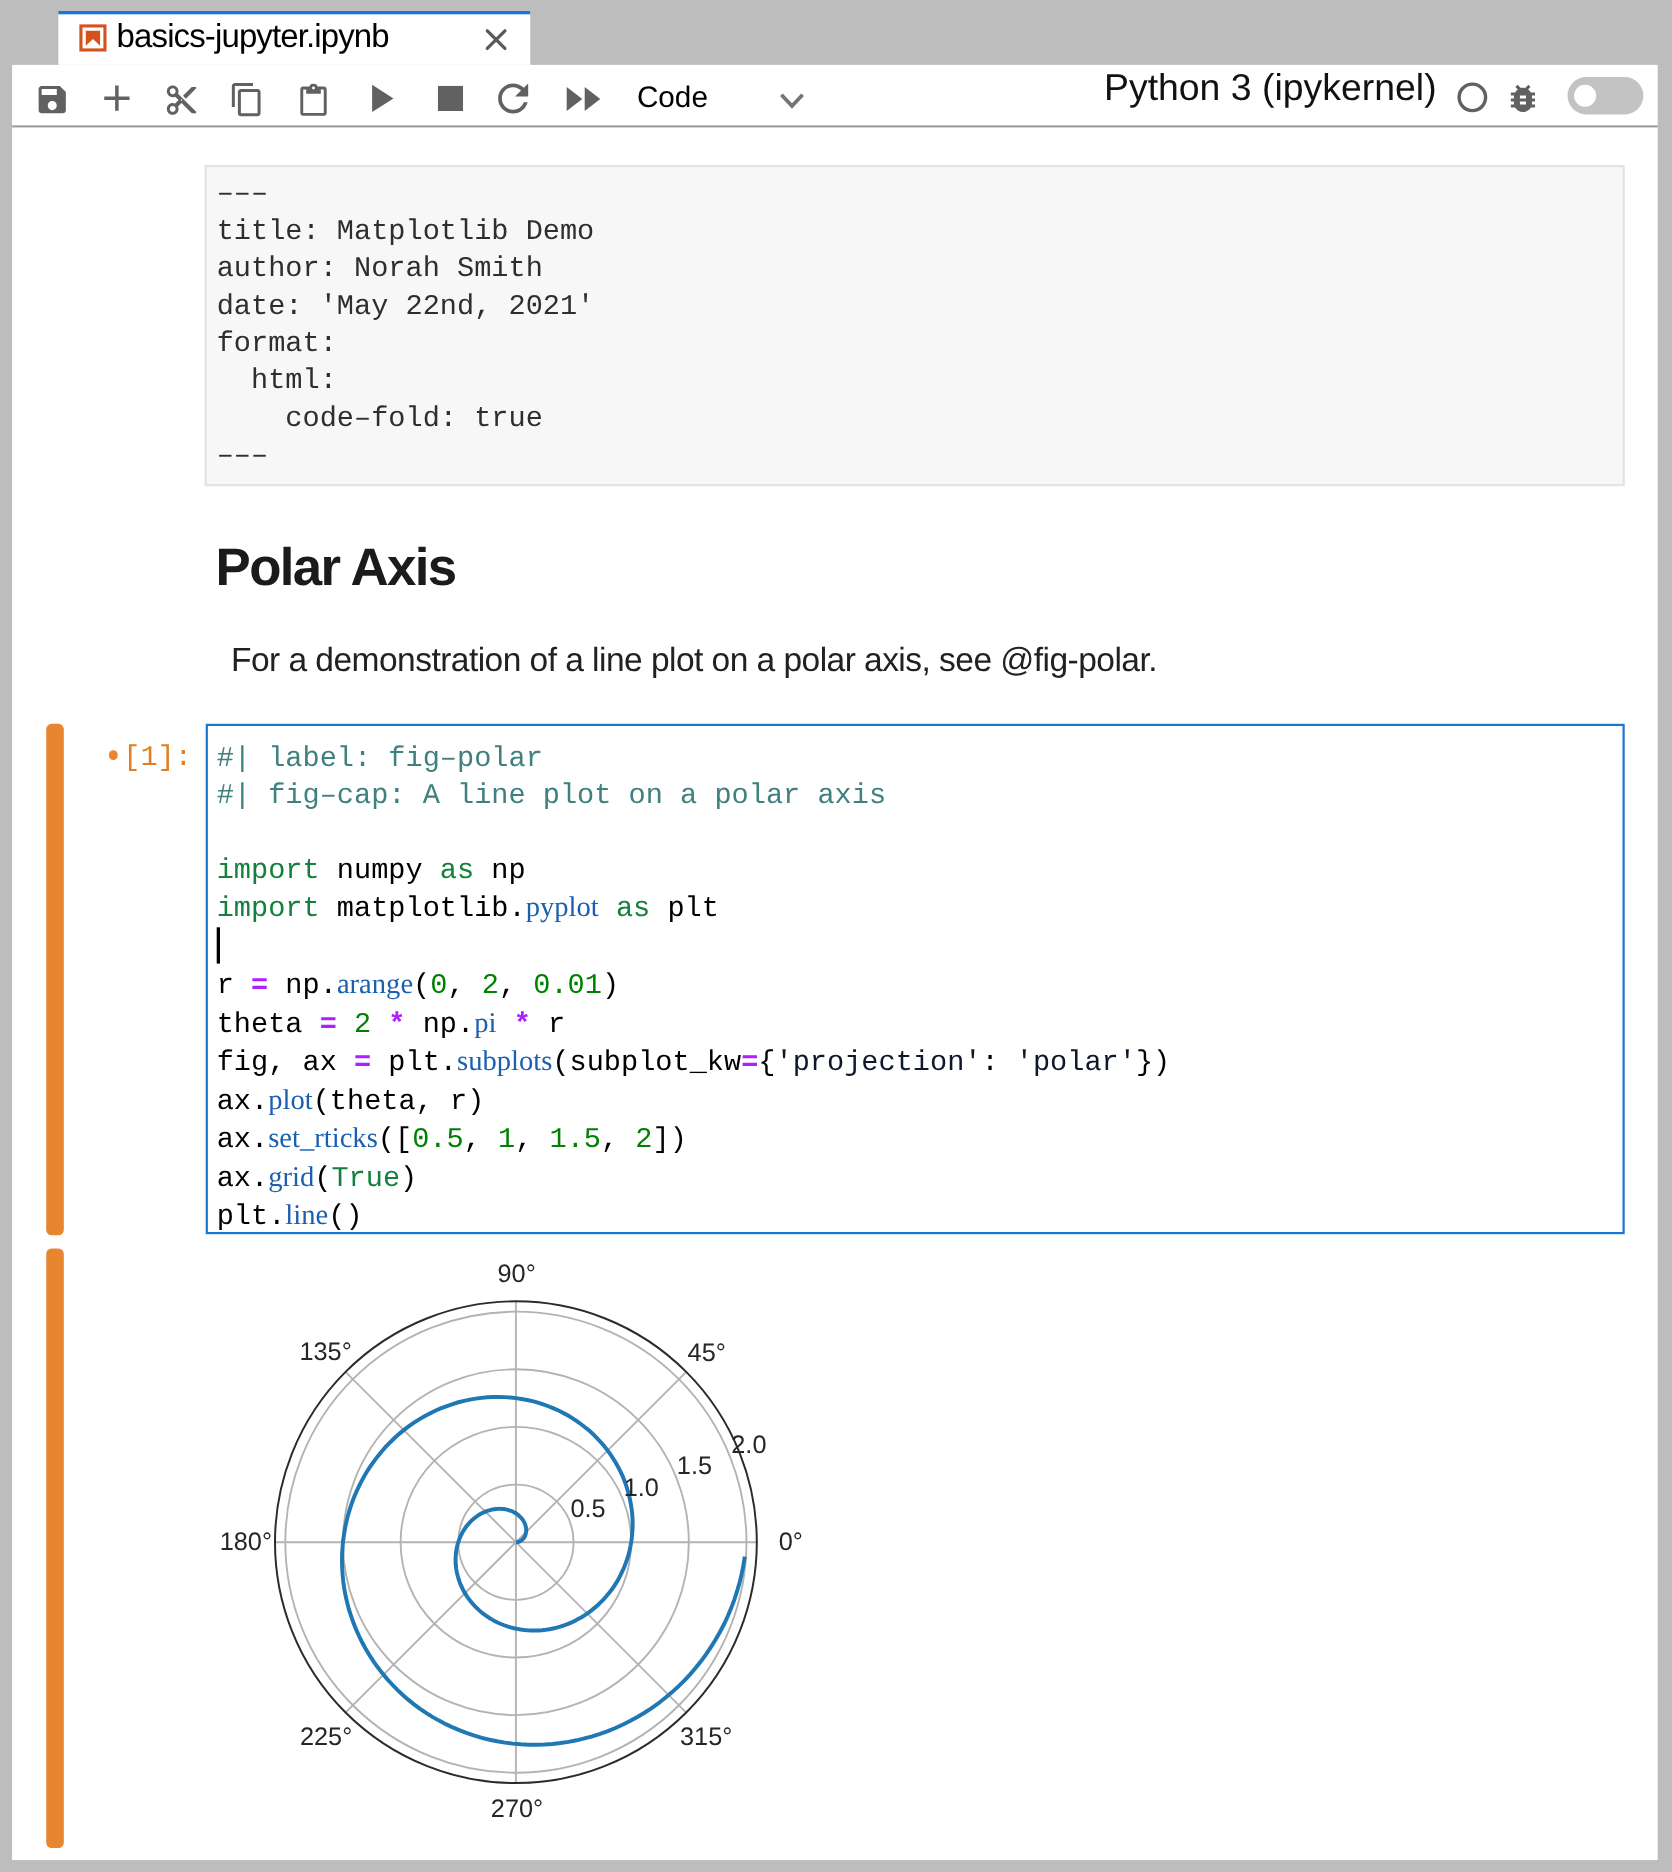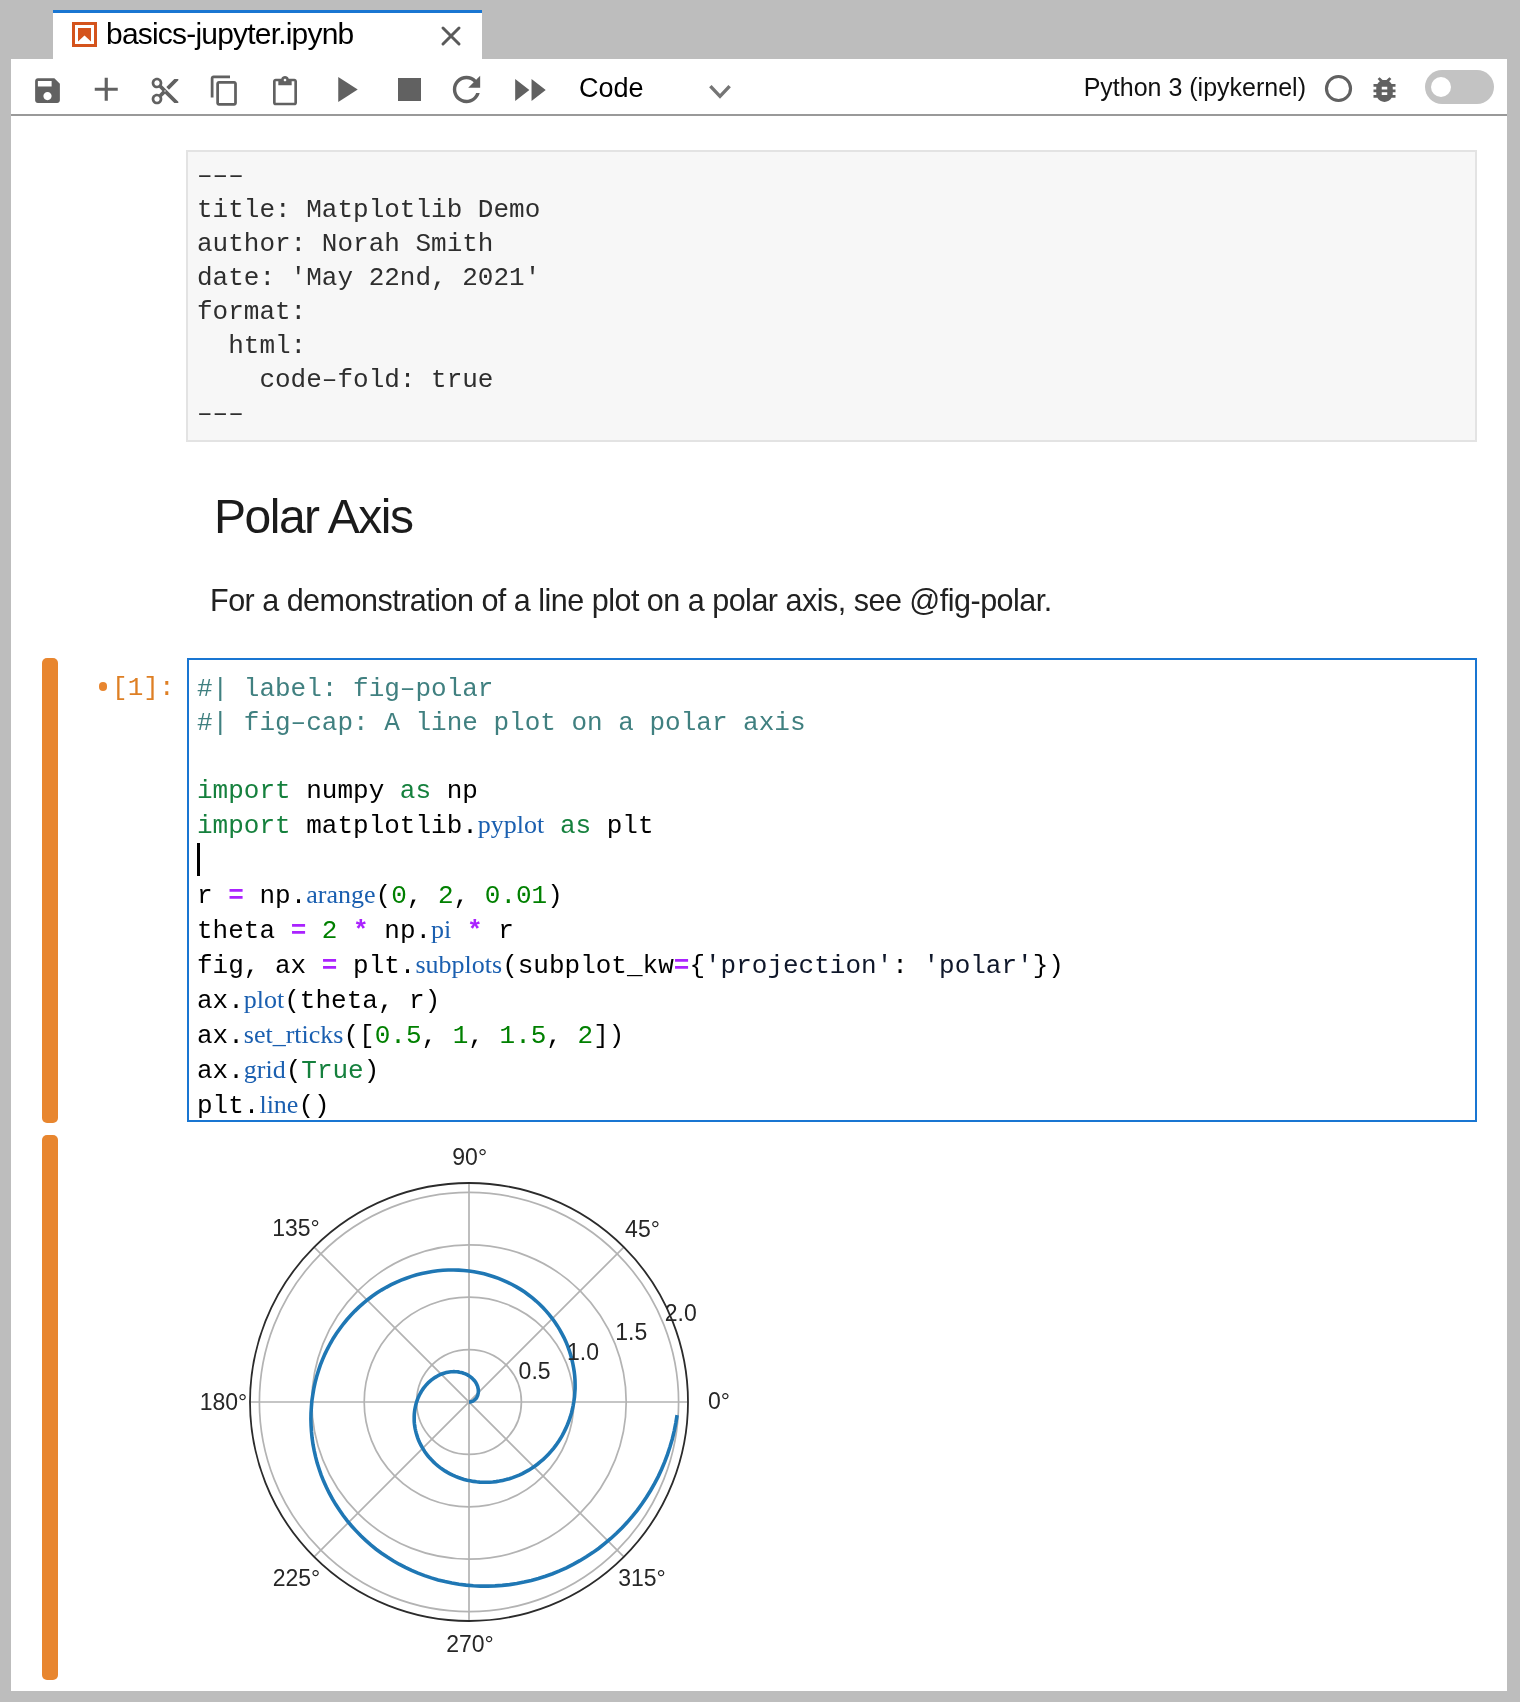--- a/index.html
+++ b/index.html
@@ -7,30 +7,30 @@
   #win { position:absolute; left:11px; top:0; width:1496px; height:1691px; }
   
   #tab { position:absolute; left:0; top:10px; width:429px; height:49px; background:#fff; border-top:3.5px solid #1976d2;margin-left:42px; }
   #tabicon { position:absolute; left:19px; top:8.5px; }
   #tabname { position:absolute; left:53px; top:4px; font-size:30px; letter-spacing:-0.8px; color:#000; }
   #closex { position:absolute; left:385.5px; top:10.5px; }
   
   #toolbar { position:absolute; left:0; top:59px; width:1496px; height:57px; background:#fff; border-bottom:2px solid #999999; }
   #toolbar svg.ic { position:absolute; }
   #codesel { position:absolute; left:568px; top:13.5px; font-size:27px; color:#000; }
-  #kernel { position:absolute; right:201px; top:15px; font-size:25px; line-height:1.1; color:#111; }
+  #kernel { position:absolute; right:201px; top:3px; font-size:34px; line-height:1.1; color:#111; }
   #toggle { position:absolute; left:1413.5px; top:11px; width:69.5px; height:33.5px; border-radius:17px; background:#c3c3c3; }
   #toggle .knob { position:absolute; left:6px; top:6.5px; width:20.5px; height:20.5px; border-radius:50%; background:#fff; }
   
   #content { position:absolute; left:0; top:116px; width:1496px; height:1575px; background:#fff; }
   
   #raw { position:absolute; left:175px; top:33.5px; width:1291px; height:292.5px; background:#f7f7f7; border:2px solid #e3e3e3; }
   #raw pre { position:absolute; left:9px; top:7px; font-family:"Liberation Mono", monospace; font-size:26px; line-height:34px; color:#2e2e2e; }
   
-  #h1 { position:absolute; left:185px; top:372.5px; font-size:48px; letter-spacing:-1.5px; font-weight:normal; color:#1b1b1b;margin-left:18px; }
+  #h1 { position:absolute; left:185px; top:372.5px; font-size:48px; letter-spacing:-1.5px; font-weight:bold; color:#1b1b1b; }
   #para { position:absolute; left:199px; top:466.9px; font-size:30.5px; letter-spacing:-0.5px; color:#212121; }
   
   #cbar { position:absolute; left:31px; top:542px; width:16px; height:465px; border-radius:5px; background:#e8862f; }
   #prompt { position:absolute; left:0px; top:555px; width:163.5px; text-align:right; font-family:"Liberation Mono", monospace; font-size:26px; line-height:34px; color:#de7f24; }
   #prompt .dot { display:inline-block; width:8.5px; height:8.5px; border-radius:50%; background:#e8862f; vertical-align:4.5px; margin-right:5px; }
   #codebox { position:absolute; left:176px; top:542px; width:1290px; height:464px; background:#fff; border:2px solid #1976d2; }
   #codebox pre { position:absolute; left:8px; top:11.5px; font-family:"Liberation Mono", monospace; font-size:26px; line-height:34px; color:#000; }
   .cm { color:#408080; }
   .kw { color:#15803d; font-weight:normal; }
   .nm { color:#1a5fb0;font-family:Liberation Serif, serif; }

